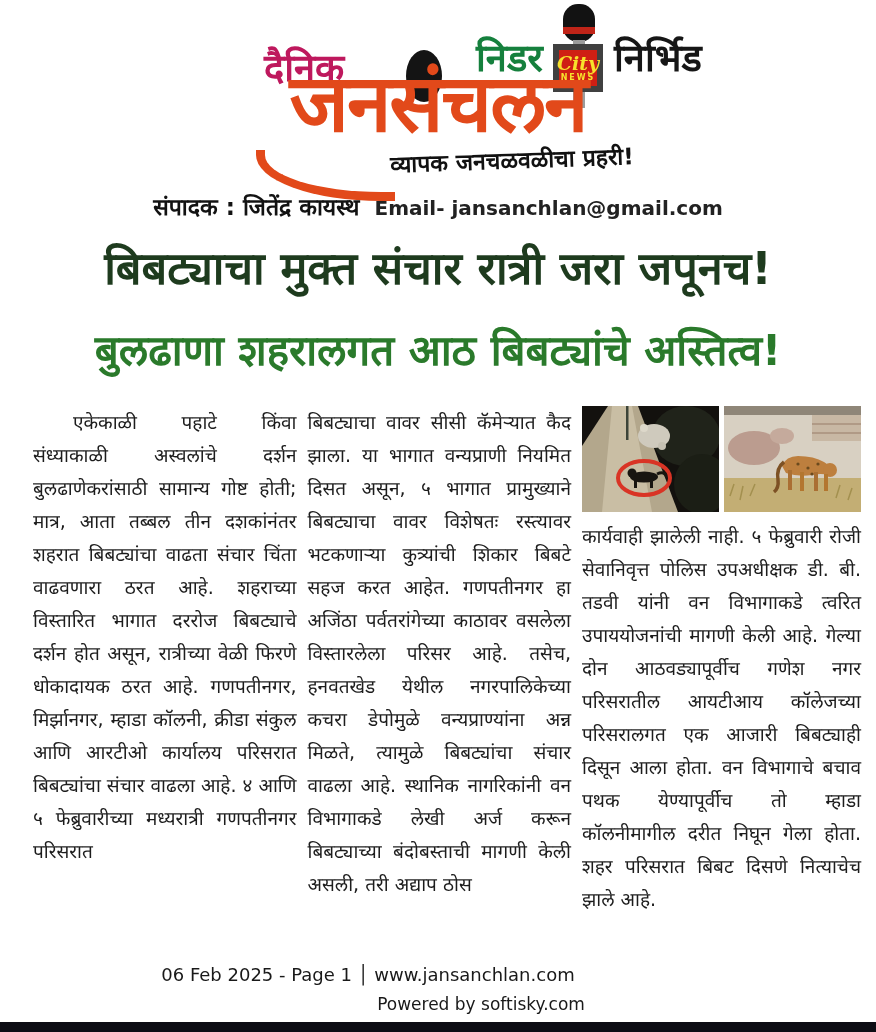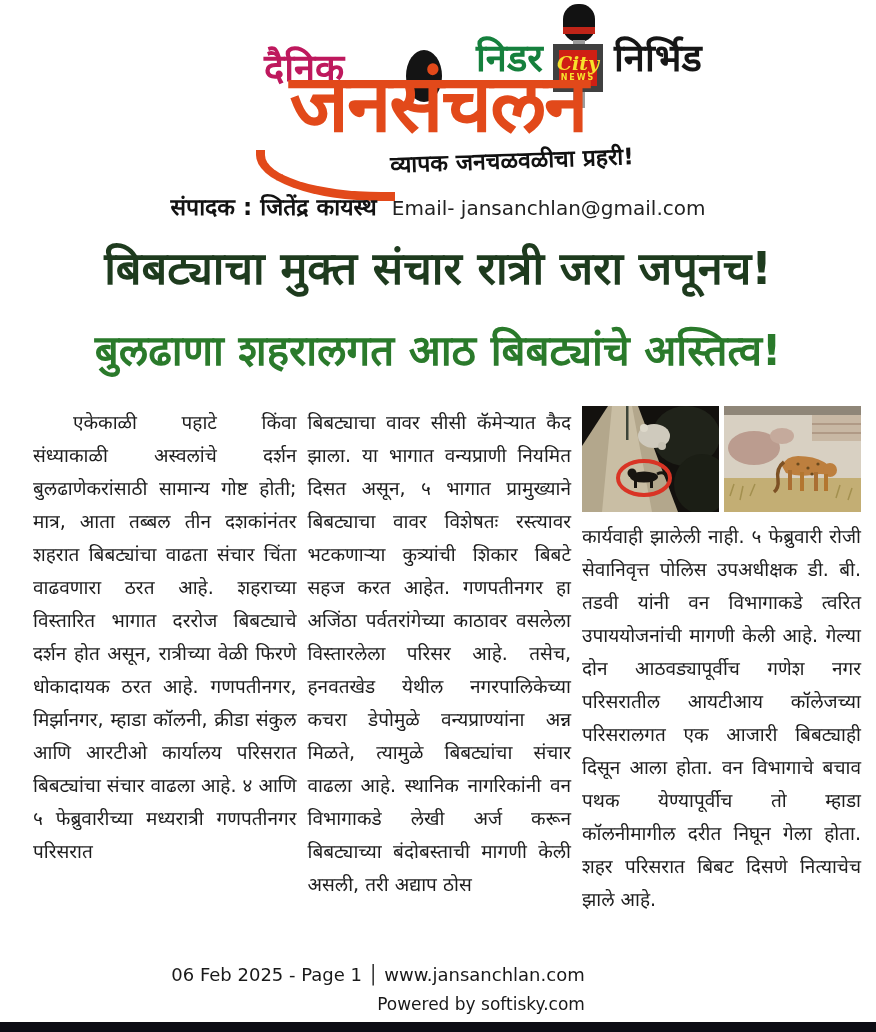--- a/index.html
+++ b/index.html
@@ -23,37 +23,37 @@
   .news-text{color:#f7e22c;font-weight:bold;font-size:8px;letter-spacing:2px;line-height:10px;}
   .logo-text{position:absolute;left:0;top:58px;width:876px;text-align:center;
     font-size:80px;line-height:92px;font-weight:800;color:#e2491a;letter-spacing:-2px;}
   .logo-swoosh{position:absolute;left:256px;top:150px;width:130px;height:42px;
     border-left:9px solid #e2491a;border-bottom:9px solid #e2491a;border-bottom-left-radius:90%;}
   .slogan{position:absolute;left:390px;top:143px;width:270px;font-size:23px;font-weight:bold;color:#111;
     transform:rotate(-2deg);white-space:nowrap;}
   
   .editor-line{position:absolute;left:0;top:190px;width:876px;text-align:center;white-space:nowrap;}
   .editor-name{font-size:23px;font-weight:bold;color:#121212;}
-  .editor-email{font-size:20px;color:#222;margin-left:10px;font-weight:normal;}
+  .editor-email{font-size:20px;color:#222;margin-left:10px;font-weight:bold;}
   
   .headline-main{position:absolute;left:0;top:230px;width:876px;text-align:center;white-space:nowrap;
     font-size:45px;line-height:78px;font-weight:800;}
   .headline-sub{position:absolute;left:0;top:316px;width:876px;text-align:center;white-space:nowrap;
     font-size:42px;line-height:70px;font-weight:800;}
   
   .article{position:absolute;left:33px;top:406px;width:828px;display:flex;gap:11px;}
   .col{flex:1 1 0;font-size:19px;line-height:33px;text-align:justify;color:#1c1c1c;}
   .byline{text-align:center;font-weight:bold;font-size:21px;line-height:30px;margin-bottom:3px;}
   .col p{margin:0;}
   .col-first p{text-indent:40px;}
   .photo-row{display:flex;gap:5px;margin-bottom:8px;}
   .photo{display:block;margin:0;line-height:0;}
   .photo svg{display:block;}
   
-  .footer-date{position:absolute;left:0;top:964px;width:736px;text-align:center;font-size:18px;color:#191919;padding-left:10px;}
+  .footer-date{position:absolute;left:0;top:964px;width:736px;text-align:center;font-size:18px;color:#191919;}
   .footer-powered{position:absolute;left:0;top:994px;width:876px;text-align:center;font-size:17px;color:#191919;margin-left:43px;}
   .footer-bar{position:absolute;left:0;bottom:0;width:876px;height:10px;background:#0d0d14;}
 </style>
 </head>
 <body>
 
 <div class="page">
 
   <header class="masthead">
     <span class="daily-label">दैनिक</span>

